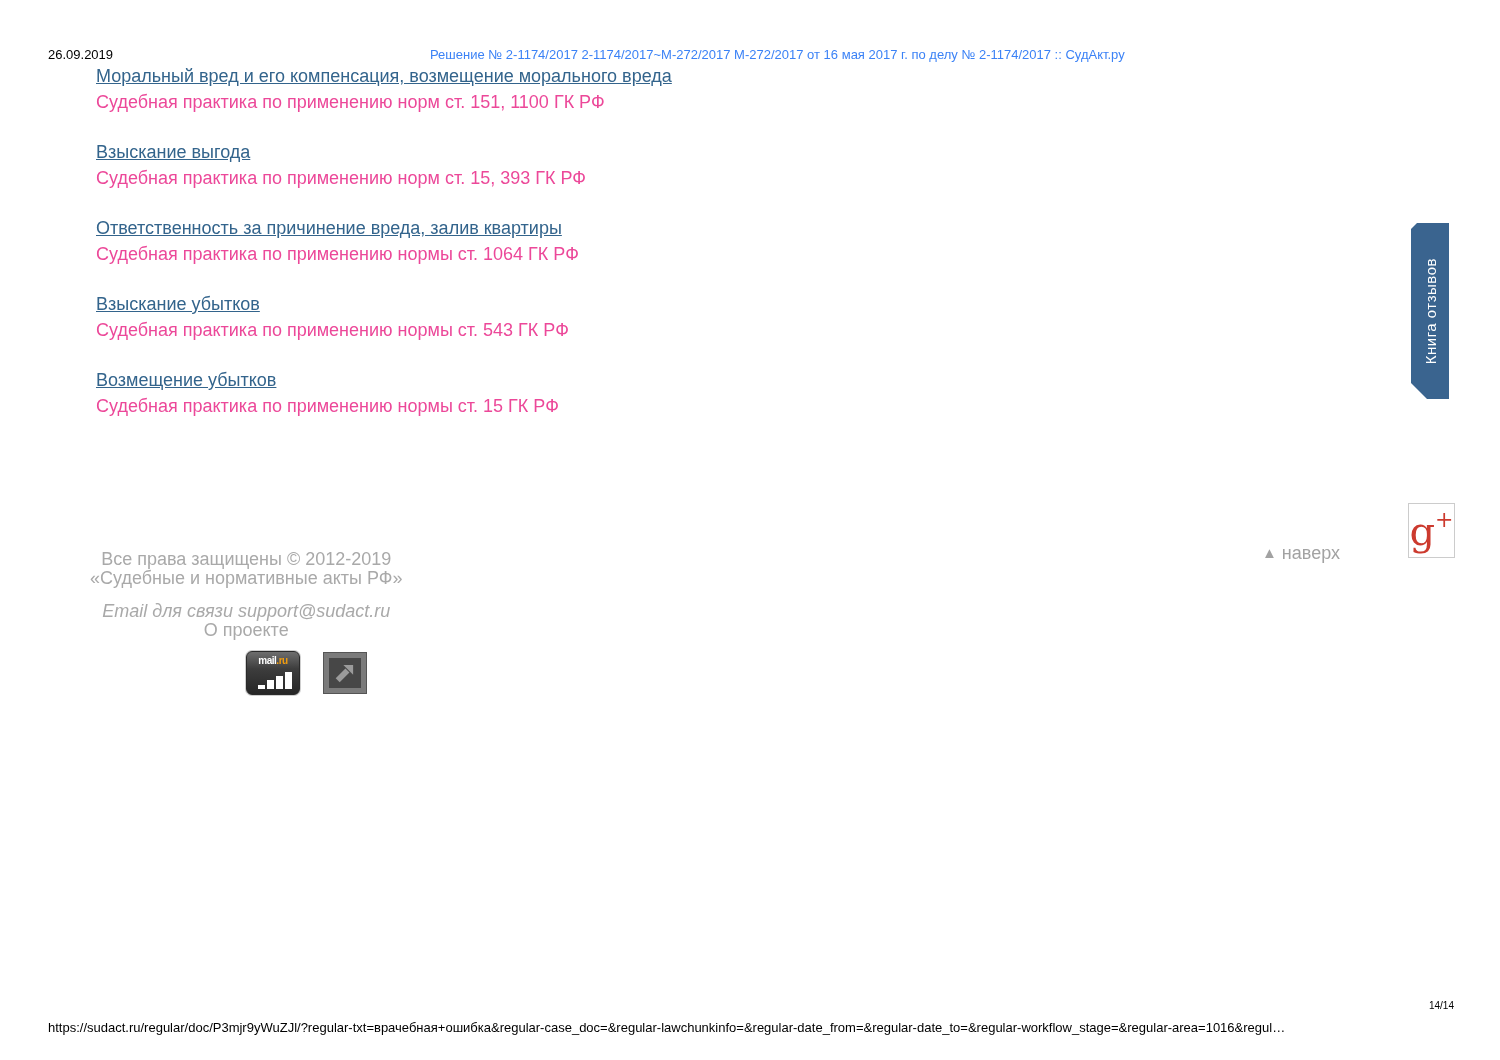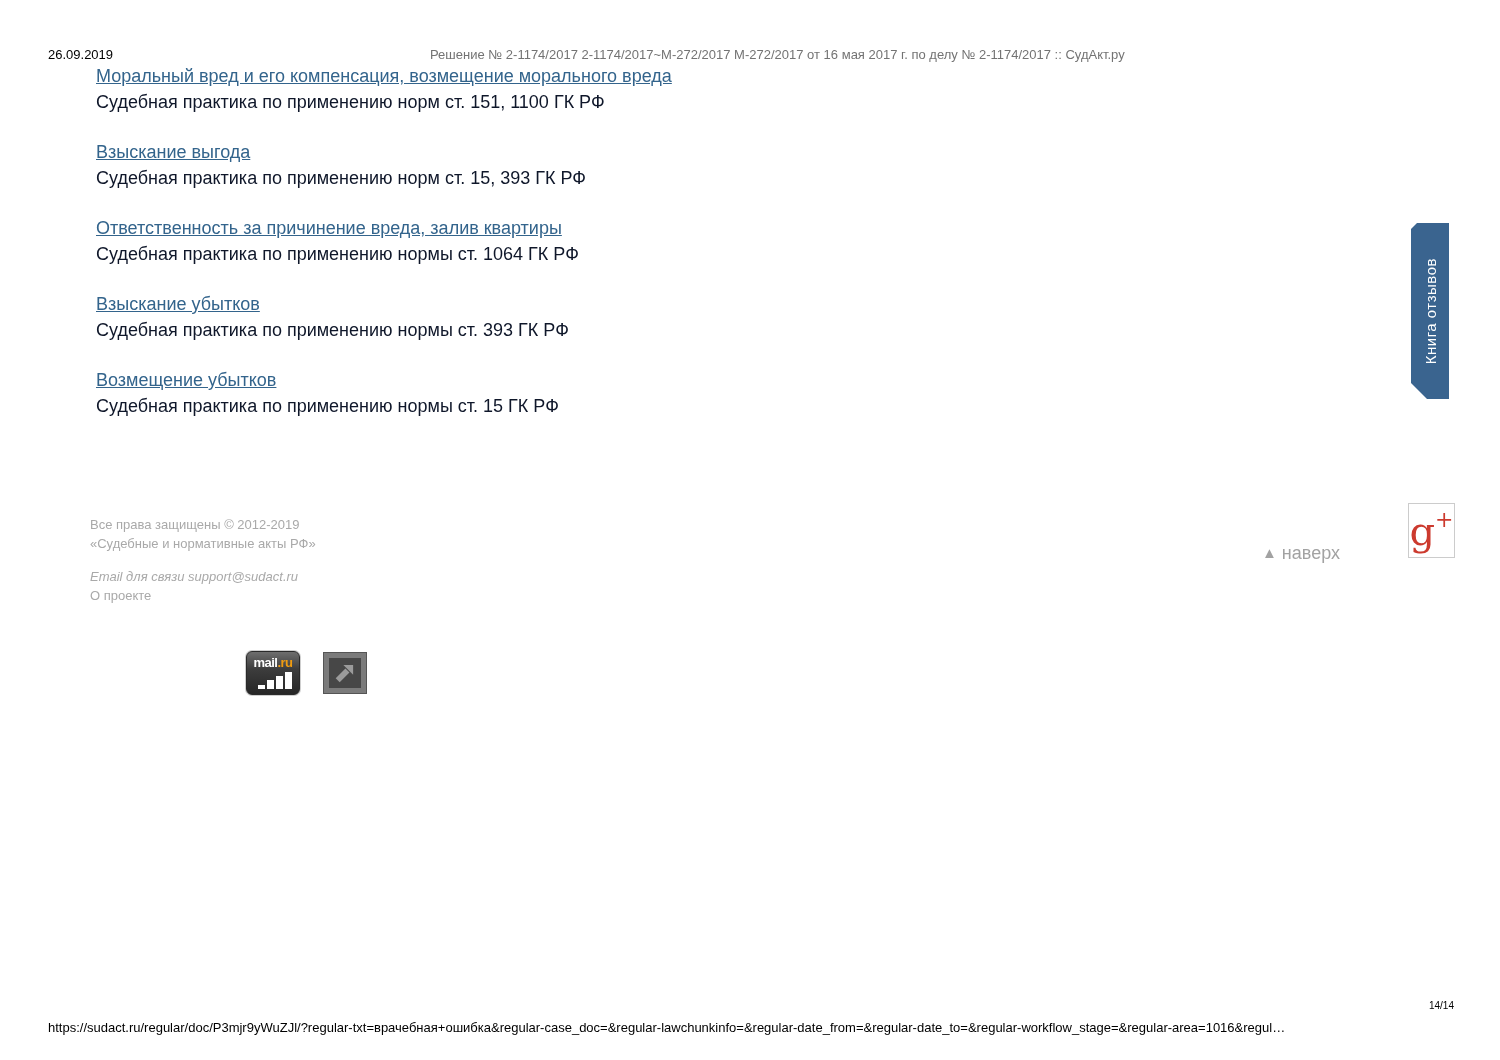--- a/index.html
+++ b/index.html
@@ -9,62 +9,62 @@
     --mailru_orange:#f09c10;
     --gray_text:#a9a9a9;
   }
   *{margin:0;padding:0;box-sizing:border-box;}
   html,body{background:#fff;}
   body{font-family:"Liberation Sans",sans-serif;color:#000;}
   .page{position:relative;width:1500px;height:1060px;background:#fff;overflow:hidden;margin-top:20px;}
 
   
   .print-date{position:absolute;left:48px;top:27px;font-size:13px;color:#000;}
-  .print-title{position:absolute;left:430px;top:27px;font-size:13px;color:#737373;white-space:nowrap;}
+  .print-title{position:absolute;left:430px;top:27px;font-size:13px;color:#3b82f6;white-space:nowrap;}
 
   
   .topics{position:absolute;left:96px;top:43px;width:900px;}
   .topic{margin-bottom:24px;}
   .topic a{display:inline-block;font-size:18px;line-height:26px;color:var(--link);text-decoration:underline;cursor:pointer;}
-  .topic .desc{font-size:18px;line-height:26px;color:#0f172a;}
+  .topic .desc{font-size:18px;line-height:26px;color:#ec4899;}
 
   
   .feedback-banner{
     position:absolute;left:1411px;top:203px;width:38px;height:176px;
     background:var(--banner_bg);
     clip-path:polygon(6px 0,100% 0,100% 100%,16px 100%,0 calc(100% - 16px),0 6px);
     display:flex;align-items:center;justify-content:center;cursor:pointer;
   }
   .feedback-banner span{
     writing-mode:vertical-rl;transform:rotate(180deg);
     color:#fff;font-size:15px;letter-spacing:.5px;white-space:nowrap;
   }
 
   
-  .footer-info{position:absolute;left:90px;top:495px;font-size:13px;line-height:19px;color:var(--gray_text);}
+  .footer-info{position:absolute;left:90px;top:530px;font-size:18px;line-height:19px;color:var(--gray_text);text-align:center;}
   .footer-info .block2{margin-top:14px;font-style:italic;}
   .footer-info a{color:var(--gray_text);text-decoration:none;cursor:pointer;}
 
   .back-top{position:absolute;left:1262px;top:523px;font-size:18px;color:#a2a2a2;cursor:pointer;white-space:nowrap;}
   .back-top .tri{font-size:15px;margin-right:5px;position:relative;top:-1px;}
 
   .gplus{
     position:absolute;left:1408px;top:483px;width:47px;height:55px;
     background:#fff;border:1px solid #ccc;display:flex;align-items:center;justify-content:center;cursor:pointer;
   }
   .gplus .g{font-family:"DejaVu Serif",serif;font-size:40px;line-height:1;color:var(--gplus_red);}
   .gplus .plus{font-family:"DejaVu Serif",serif;font-size:22px;color:var(--gplus_red);transform:translateY(-11px);}
 
   
   .mailru{
     position:absolute;left:246px;top:631px;width:54px;height:44px;
     background:linear-gradient(180deg,#6e6e6e 0%,#3d3d3d 40%,#262626 100%);
     border:1px solid #2a2a2a;border-radius:6px;box-shadow:0 0 0 1px #cfcfcf;cursor:pointer;
   }
-  .mailru .logo{font-size:13px;font-weight:bold;color:#fff;text-align:center;margin-top:3px;letter-spacing:-.5px;}
+  .mailru .logo{font-size:10px;font-weight:bold;color:#fff;text-align:center;margin-top:3px;letter-spacing:-.5px;}
   .mailru .logo .ru{color:var(--mailru_orange);}
   .mailru .bars{position:absolute;bottom:5px;left:11px;display:flex;align-items:flex-end;gap:2px;}
   .mailru .bars i{display:block;width:7px;background:#fff;}
   .mailru .bars i:nth-child(1){height:4px;}
   .mailru .bars i:nth-child(2){height:9px;}
   .mailru .bars i:nth-child(3){height:13px;}
   .mailru .bars i:nth-child(4){height:17px;}
 
   
   .libadge{
@@ -93,21 +93,21 @@
     <div class="topic">
       <a>Взыскание выгода</a>
       <div class="desc">Судебная практика по применению норм ст. 15, 393 ГК РФ</div>
     </div>
     <div class="topic">
       <a>Ответственность за причинение вреда, залив квартиры</a>
       <div class="desc">Судебная практика по применению нормы ст. 1064 ГК РФ</div>
     </div>
     <div class="topic">
       <a>Взыскание убытков</a>
-      <div class="desc">Судебная практика по применению нормы ст. 393 ГК РФ</div>
+      <div class="desc">Судебная практика по применению нормы ст. 543 ГК РФ</div>
     </div>
     <div class="topic">
       <a>Возмещение убытков</a>
       <div class="desc">Судебная практика по применению нормы ст. 15 ГК РФ</div>
     </div>
   </div>
 
   <div class="feedback-banner">
     <span>Книга отзывов</span>
   </div>

